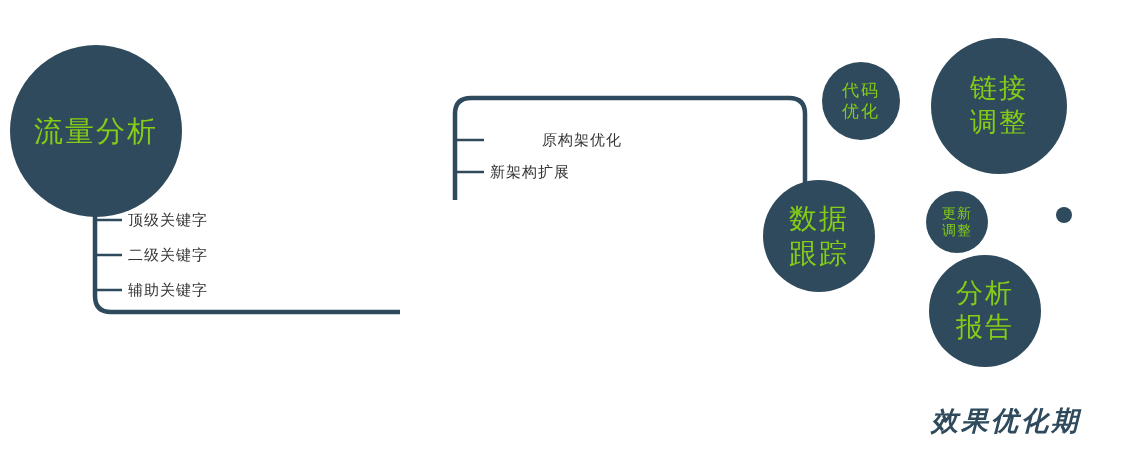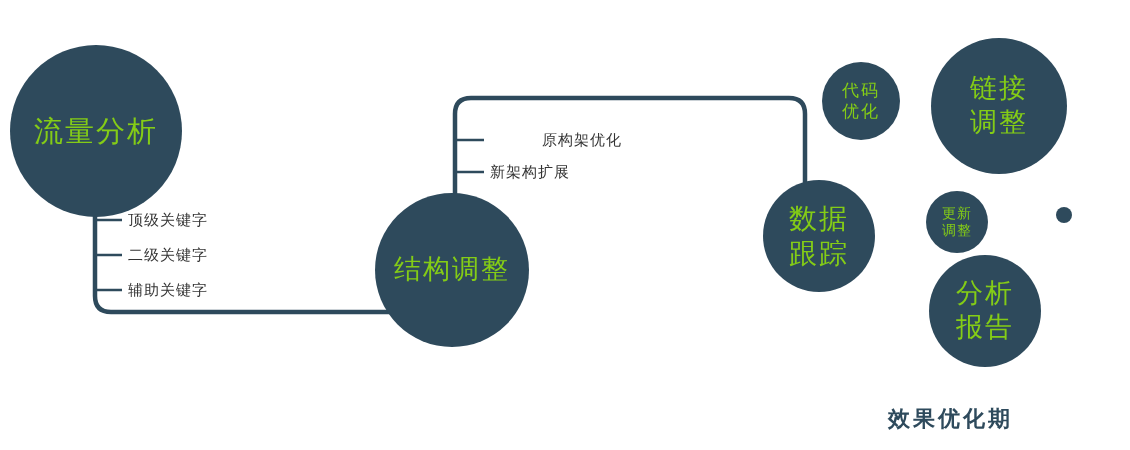--- a/index.html
+++ b/index.html
@@ -41,21 +41,21 @@
   .c-dot       { left: 1056px; top: 207px; width: 16px; height: 16px; }
   .edge-label {
     position: absolute;
     color: #2e4a5c;
     font-weight: 700;
     letter-spacing: 3px;
     line-height: 1;
   }
   .lbl-carry   { left: 528px; top: 60px;  font-size: 30px; }
   .lbl-base    { left: 155px; top: 330px; font-size: 28px; }
-  .lbl-caption { left: 888px; top: 408px; font-size: 22px; font-weight: 600; }
+  .lbl-caption { left: 931px; top: 408px; font-size: 27px; font-weight: 600; font-style: italic; }
   .tick-label {
     position: absolute;
     color: #333333;
     font-size: 15px;
     font-weight: 500;
     line-height: 1;
     letter-spacing: 1px;
   }
   .tl-1 { left: 128px; top: 212px; }
   .tl-2 { left: 128px; top: 247px; }
@@ -75,23 +75,20 @@
     <path class="tick" d="M 95 290 H 122"></path>
     <path class="line" d="M 455 200 V 114 Q 455 98 471 98 H 789 Q 805 98 805 114 V 195"></path>
     <path class="tick" d="M 457 140 H 484"></path>
     <path class="tick" d="M 457 172 H 484"></path>
   </svg>
 
   <div class="circle c-traffic">
     <span>流量分析</span>
   </div>
 
-  <div class="circle c-structure">
-    <span>结构调整</span>
-  </div>
 
   <div class="circle c-tracking">
     <span>数据
 跟踪</span>
   </div>
 
   <div class="circle c-code">
     <span>代码
 优化</span>
   </div>

